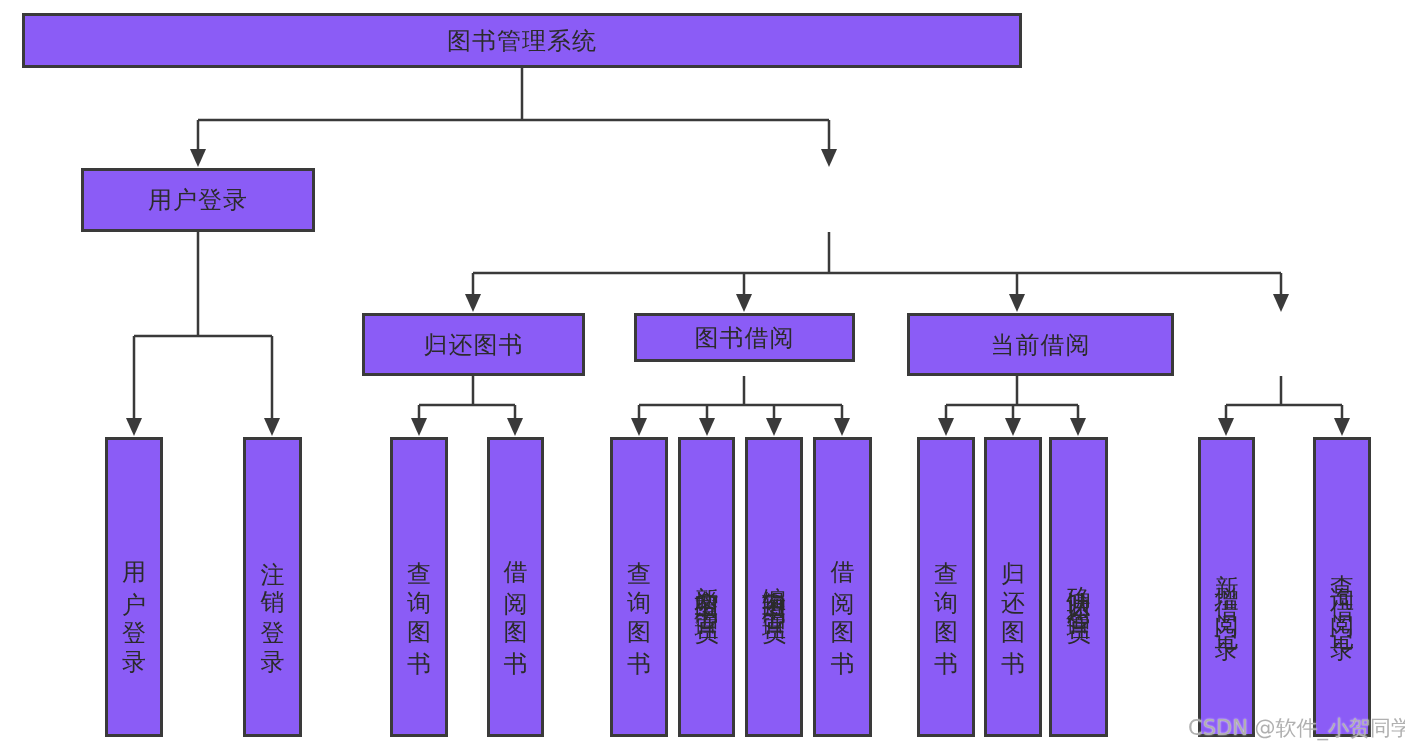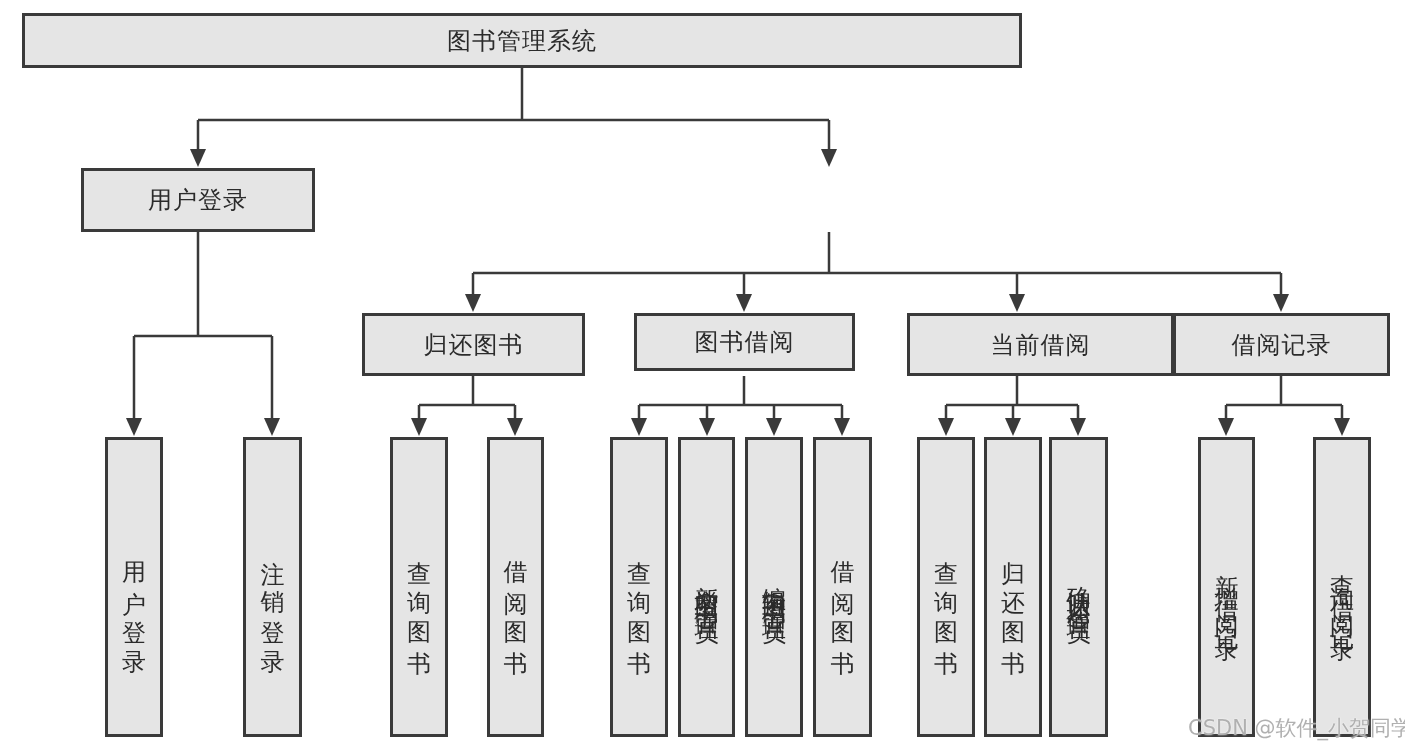--- a/index.html
+++ b/index.html
@@ -19,21 +19,21 @@
   .wires {
     position: absolute; left: 0; top: 0;
     color: var(--line);
     pointer-events: none;
     z-index: 1;
   }
   .wires path { stroke: currentColor; stroke-width: 2.5; fill: none; }
   .wires polygon { fill: currentColor; stroke: none; }
   .node {
     position: absolute;
-    background: #e5e5e5;
+    background: #8b5cf6;
     border: 3px solid var(--line);
     display: flex;
     align-items: center;
     justify-content: center;
     color: var(--text);
     z-index: 2;
   }
   .hnode { font-size: 24px; letter-spacing: 1px; }
   .leaf  { font-size: 24px; }
   .vtext {
@@ -101,28 +101,25 @@
     <span>图书管理系统</span>
   </div>
 
   <div class="node hnode" style="left:81px;top:168px;width:234px;height:64px">
     <span>用户登录</span>
   </div>
 
   <div class="node hnode" style="left:362px;top:313px;width:223px;height:63px">
     <span>归还图书</span>
   </div>
-  <div class="node hnode" style="left:634px;top:313px;width:221px;height:58px">
+  <div class="node hnode" style="left:634px;top:313px;width:221px;height:49px">
     <span>图书借阅</span>
   </div>
   <div class="node hnode" style="left:907px;top:313px;width:267px;height:63px">
     <span>当前借阅</span>
-  </div>
-  <div class="node hnode" style="left:1173px;top:313px;width:217px;height:63px">
-    <span>借阅记录</span>
   </div>
 
   <div class="node leaf" style="left:105px;top:437px;width:58px;height:300px">
     <span class="vtext ls4">用户登录</span>
   </div>
   <div class="node leaf" style="left:243px;top:437px;width:59px;height:300px">
     <span class="vtext ls4">注销登录</span>
   </div>
 
   <div class="node leaf" style="left:390px;top:437px;width:58px;height:300px">

